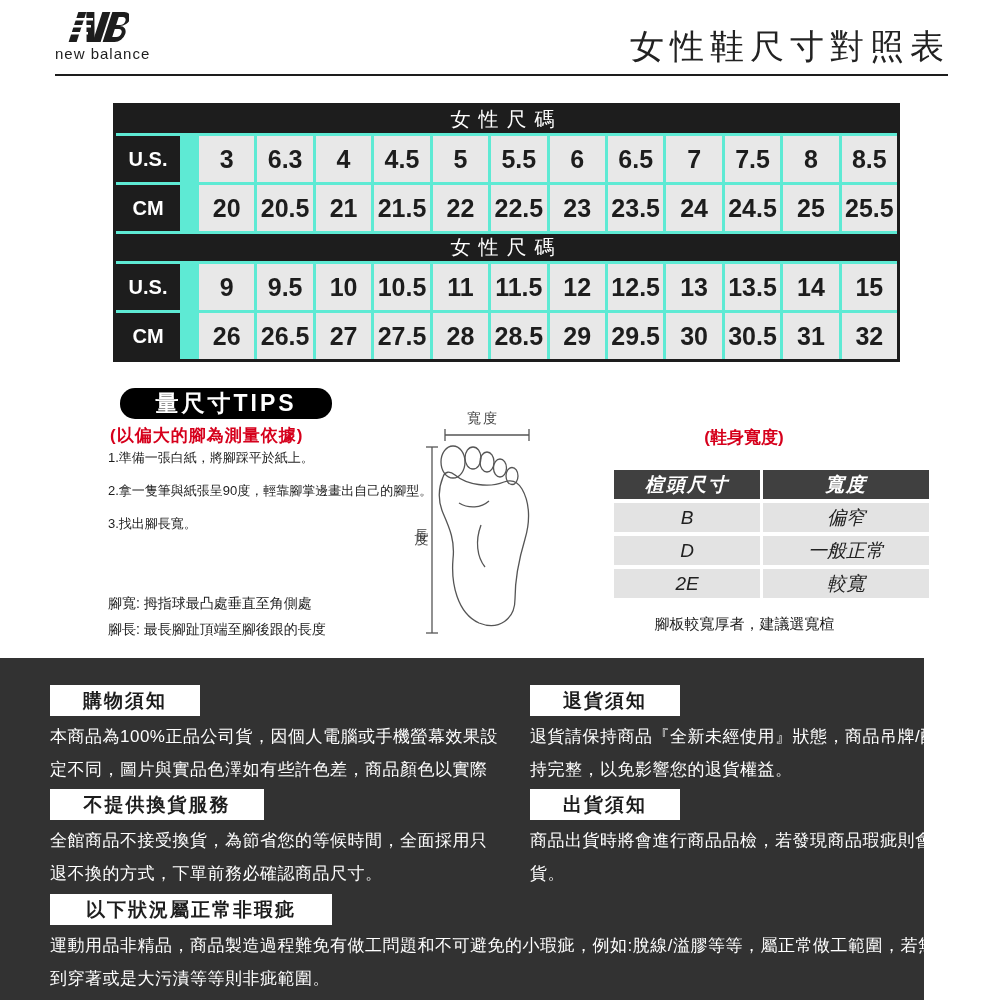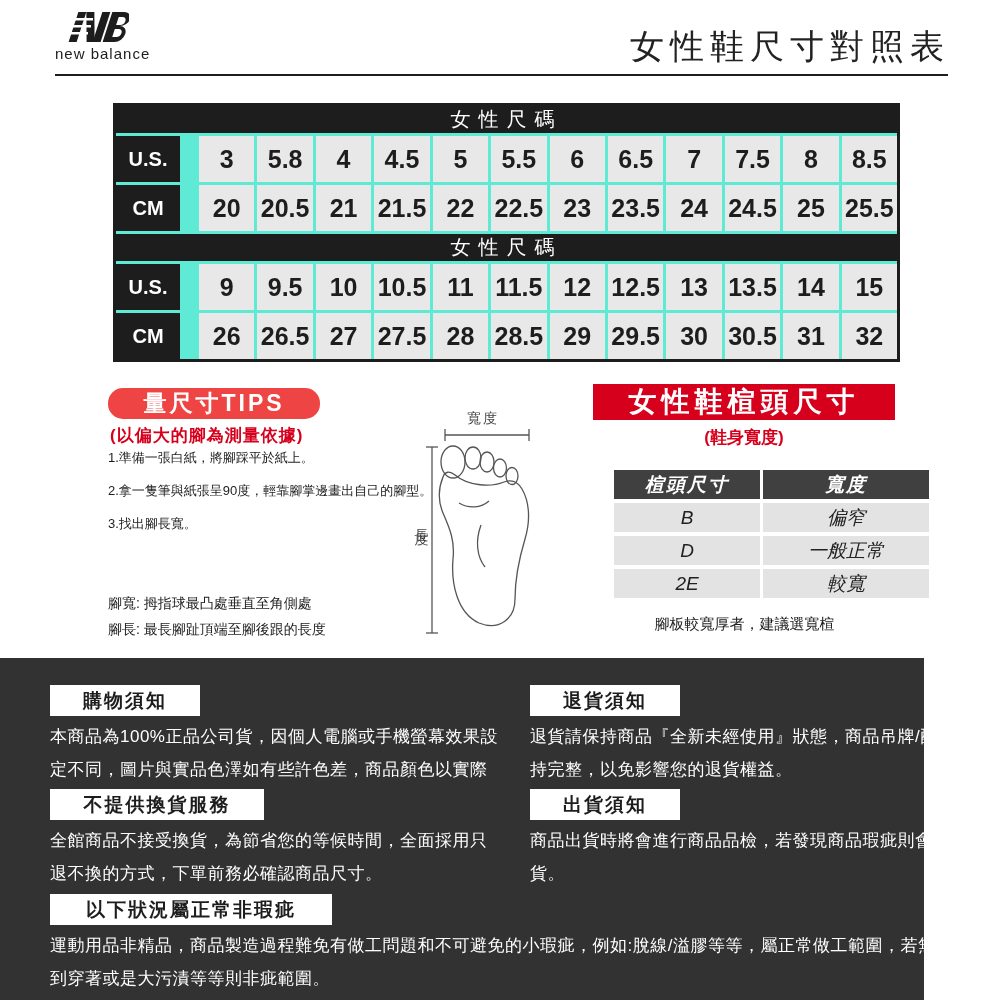--- a/index.html
+++ b/index.html
@@ -32,21 +32,21 @@
     justify-content:center; font-size:20px; font-weight:bold;
   }
   .st-cells { display:flex; flex:1; gap:3px; }
   .st-cell {
     flex:1; background:#e8e8e8; color:#1d1d1d; display:flex; align-items:center; justify-content:center;
     font-size:25px; font-weight:bold;
   }
 
   
   .tips-banner {
-    position:absolute; left:108px; top:388px; width:212px; height:31px; background:#ef4444; color:#ffffff;
+    position:absolute; left:120px; top:388px; width:212px; height:31px; background:#000000; color:#ffffff;
     display:flex; align-items:center; justify-content:center; font-size:23px; font-weight:bold; letter-spacing:3px;border-radius:15px;
   }
   .tips-sub { position:absolute; left:110px; top:424px; font-size:17px; font-weight:bold; color:#d6001c; letter-spacing:1px;text-align:center; }
   .tips-steps { position:absolute; left:108px; top:443px; width:335px; font-size:13px; line-height:30px; color:#1d1d1d; }
   .tips-step { padding-left:22px; text-indent:-22px; margin-bottom:3px; }
   .tips-notes { position:absolute; left:108px; top:590px; font-size:14px; line-height:26px; color:#1d1d1d; }
 
   
   .foot-diagram { position:absolute; left:415px; top:405px; width:160px; height:240px; }
   .fd-width-label { position:absolute; left:52px; top:5px; font-size:14px; color:#444; letter-spacing:2px; }
@@ -116,21 +116,21 @@
   </div>
   <div class="page-title">女性鞋尺寸對照表</div>
   <div class="top-divider"></div>
 
   <div class="size-table">
     <div class="st-header">女性尺碼</div>
     <div class="st-row">
       <div class="st-label">U.S.</div>
       <div class="st-cells">
           <div class="st-cell">3</div>
-          <div class="st-cell">5.8</div>
+          <div class="st-cell">6.3</div>
           <div class="st-cell">4</div>
           <div class="st-cell">4.5</div>
           <div class="st-cell">5</div>
           <div class="st-cell">5.5</div>
           <div class="st-cell">6</div>
           <div class="st-cell">6.5</div>
           <div class="st-cell">7</div>
           <div class="st-cell">7.5</div>
           <div class="st-cell">8</div>
           <div class="st-cell">8.5</div>
@@ -223,21 +223,20 @@
         <ellipse cx="97" cy="71" rx="6" ry="8.5"></ellipse>
 
         <path d="M28,72 C23,84 23,96 28,108 C35,124 40,136 38,154 C36,178 42,208 64,218 C84,226 100,214 100,194 C100,174 104,154 110,134 C116,114 114,96 107,84 C103,77 97,74 89,77 C74,83 52,80 40,70 C35,66 30,66 28,72 Z"></path>
 
         <path d="M66,120 C60,136 62,152 70,162"></path>
         <path d="M44,98 C54,104 66,103 74,96"></path>
       </g>
     </svg>
   </div>
 
-  <div class="last-banner">女性鞋楦頭尺寸</div>
   <div class="last-sub">(鞋身寬度)</div>
   <div class="width-table">
     <div class="wt-row wt-head">
       <div class="wt-cell wt-c1">楦頭尺寸</div>
       <div class="wt-cell wt-c2">寬度</div>
     </div>
     <div class="wt-row">
       <div class="wt-cell wt-c1">B</div>
       <div class="wt-cell wt-c2">偏窄</div>
     </div>

